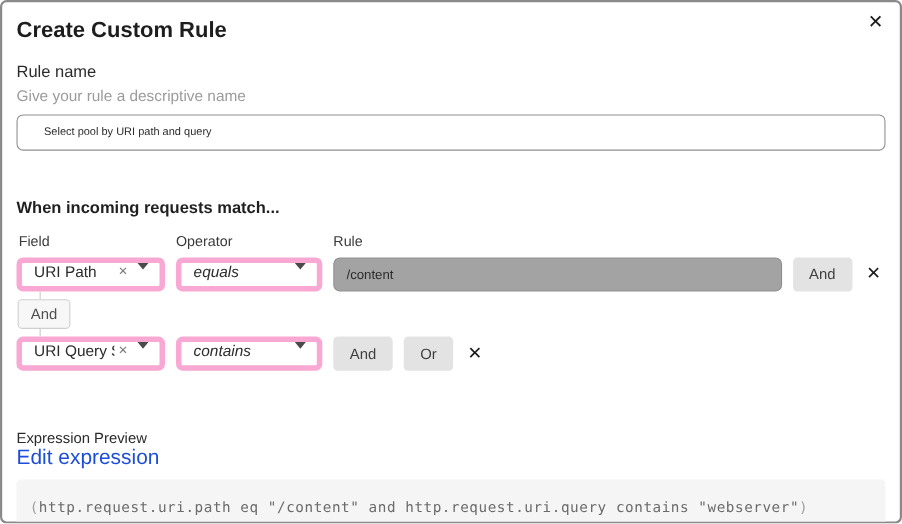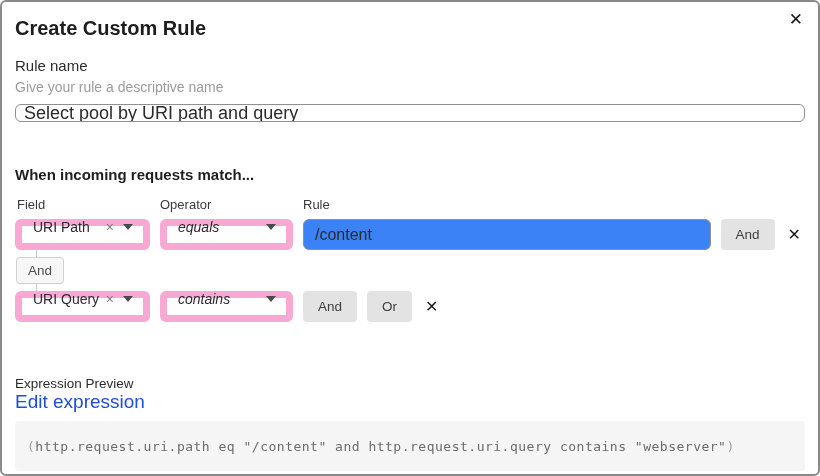--- a/index.html
+++ b/index.html
@@ -43,26 +43,26 @@
   }
   .helper {
     margin-top: 3px;
     font-size: 14px;
     color: #9b9b9b;
     line-height: 18px;
   }
   .text-input {
     display: block;
     width: 100%;
-    height: 18px;
+    height: 33px;
     margin-top: 8px;
     border: 1px solid #8f8f8f;
     border-radius: 6px;
-    padding: 0 8px;
-    font-size: 18px;
+    padding: 0 24px;
+    font-size: 10px;
     color: #2b2b2b;
     font-family: "Liberation Sans", "DejaVu Sans", sans-serif;
     background: #fff;
     outline: none;
   }
   .section-heading {
     margin-top: 43px;
     font-size: 15px;
     font-weight: 700;
     color: #1f1f1f;
@@ -79,24 +79,24 @@
   .col-labels .c2 { width: 143px; }
   .col-labels .c3 { flex: 1; }
   .cond-row {
     display: flex;
     align-items: center;
     gap: 10px;
     margin-top: 6px;
   }
   .select-box {
     display: flex;
-    align-items: center;
+    align-items: flex-start;
     width: 135px;
     height: 31px;
-    border: 7px solid #f9a8d4;
+    border: 5px solid #f9a8d4;
     border-radius: 6px;
     padding: 0 10px 16px 11px;
     background: #fff;
     cursor: pointer;
     flex: none;
   }
   .select-box .sel-text {
     flex: 1;
     font-size: 14px;
     color: #2b2b2b;
@@ -117,24 +117,24 @@
     border-top: 6px solid #4a4a4a;
     flex: none;
   }
   .select-box.op { width: 133px; font-style: italic; }
   .value-input {
     flex: 1;
     height: 31px;
     border: 1px solid #8f8f8f;
     border-radius: 6px;
     padding: 0 11px;
-    font-size: 16px;
-    color: #2b2b2b;
-    font-family: "Liberation Sans", "DejaVu Sans", sans-serif;
-    background: #3b82f6;
+    font-size: 12px;
+    color: #2b2b2b;
+    font-family: "Liberation Sans", "DejaVu Sans", sans-serif;
+    background: #a3a3a3;
     outline: none;
     min-width: 0;
   }
   .conj-btn {
     height: 31px;
     padding: 0 15px;
     background: #e3e3e3;
     border: none;
     border-radius: 4px;
     font-size: 13.5px;

